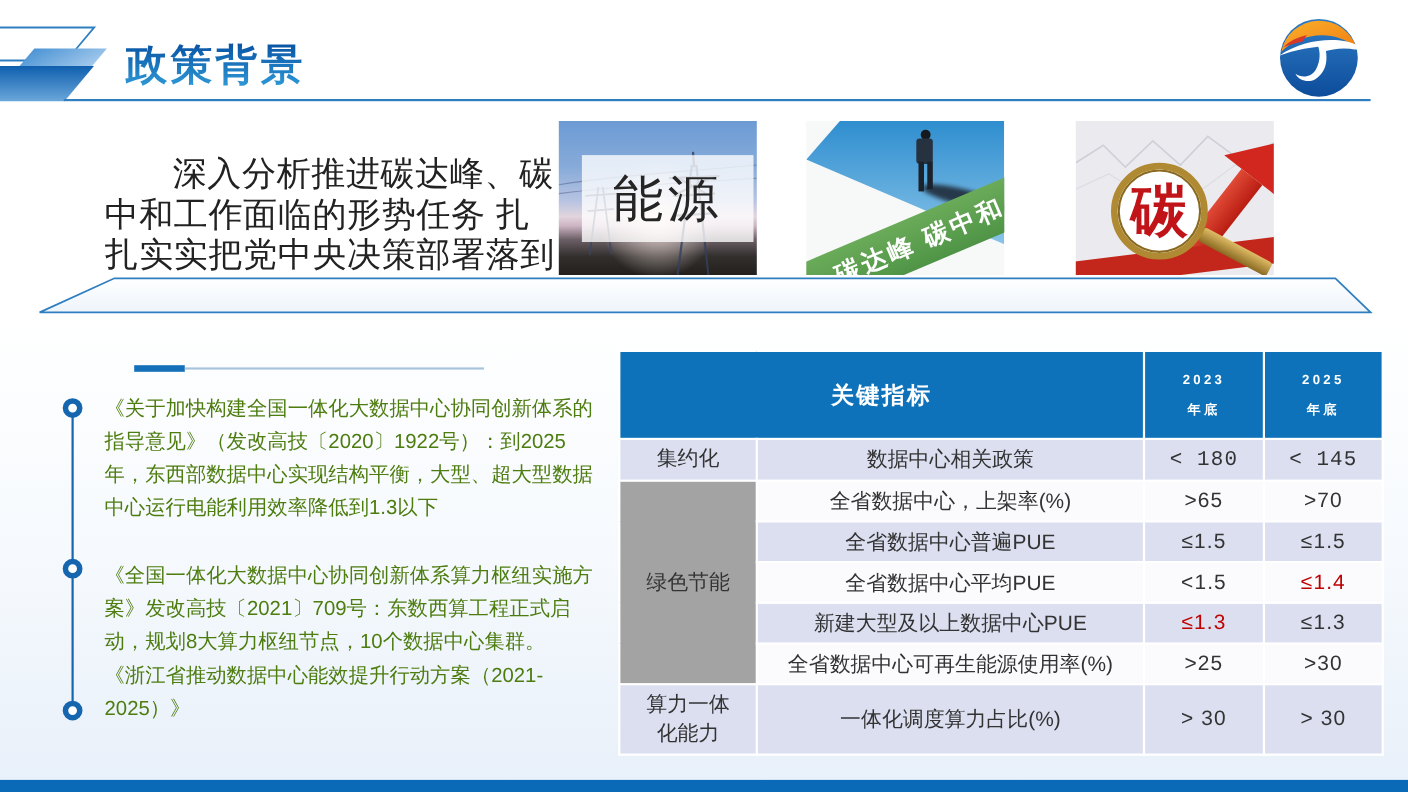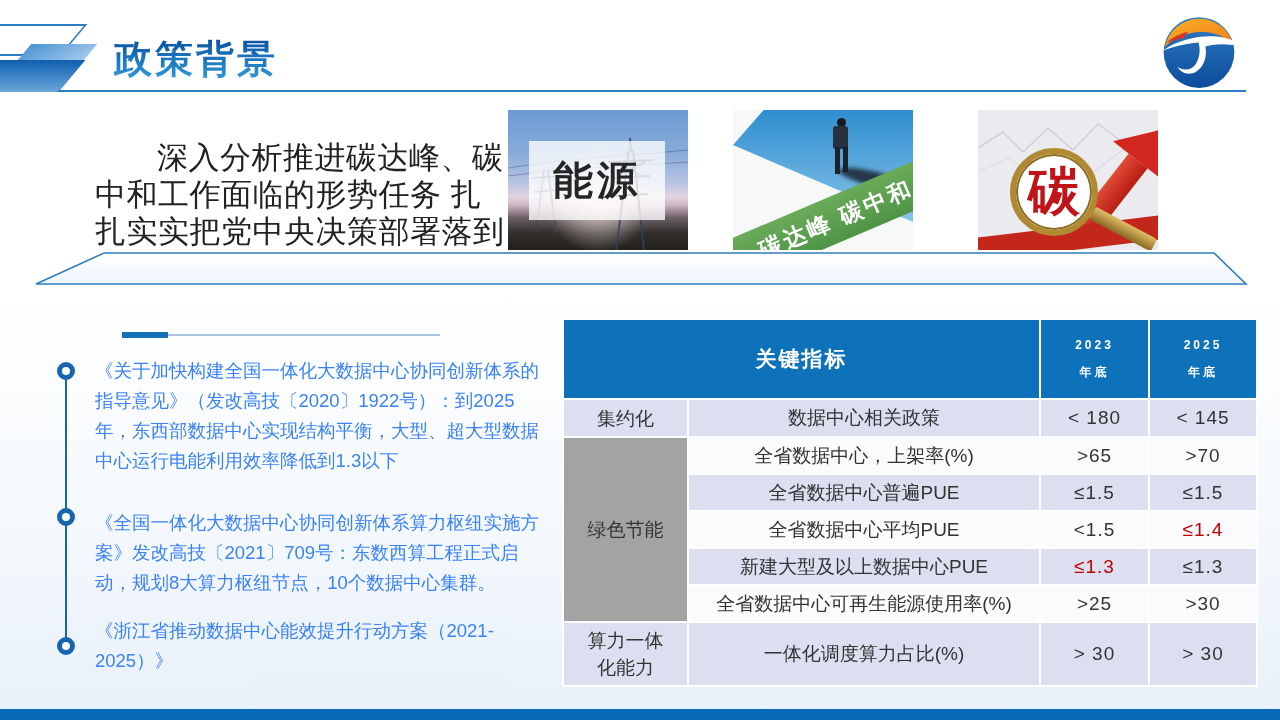--- a/index.html
+++ b/index.html
@@ -24,23 +24,23 @@
   
   .intro { position:absolute; left:95px; top:139px; width:412px; font-size:31px; line-height:37px;
     color:#222; text-indent:2em; letter-spacing:0.5px; }
 
   
   .photo { position:absolute; top:110px; width:180px; height:140px; overflow:hidden; }
   .photo-energy { left:508px;
     background:
       radial-gradient(circle at 50% 64%, rgba(255,238,230,.85) 0%, rgba(255,238,230,0) 42%),
       linear-gradient(180deg,#6c9bd4 0%,#87abd9 30%,#b7c3e2 52%,#e2d5de 62%,#cdb4c4 68%,#6b5f66 77%,#322f2d 88%,#221f1d 100%); }
-  .energy-label { position:absolute; left:21px; top:31px; width:136px; height:79px;
+  .energy-label { position:absolute; left:21px; top:31px; width:156px; height:79px;
     background:rgba(255,255,255,.78); display:flex; align-items:center; justify-content:center;
-    font-size:40px; font-weight:bold; color:#252525; letter-spacing:4px; }
+    font-size:46px; font-weight:normal; color:#252525; letter-spacing:4px; }
 
   .photo-peak { left:733px; background:#f7f8f8; }
   .p2-sky { position:absolute; inset:0; background:linear-gradient(180deg,#2f8ecf 0%,#8ec7ea 85%);
     clip-path:polygon(17% 0, 100% 0, 100% 80%, 0 25%); }
   .p2-banner { position:absolute; left:-16px; top:86px; width:238px; height:46px;
     background:linear-gradient(180deg,#6aab59,#4f9446); transform:rotate(-23deg);
     display:flex; align-items:center; justify-content:center;
     color:#fff; font-weight:bold; font-size:23px; letter-spacing:3px; }
   .p2-head { position:absolute; left:104px; top:8px; width:9px; height:9px; border-radius:50%; background:#15181c; }
   .p2-body { position:absolute; left:100px; top:16px; width:15px; height:23px; background:#26323f; border-radius:3px; }
@@ -68,36 +68,36 @@
 
   
   .policy-heading { position:absolute; left:137px; top:297px; width:320px; text-align:center;
     font-size:21px; font-weight:bold; color:#1470b8; letter-spacing:1px; }
   .policy-rule-thick { position:absolute; left:122px; top:332px; width:46px; height:6px; background:#1470b8; }
   .policy-rule-thin { position:absolute; left:168px; top:334px; width:272px; height:2px; background:#a9c4dd; }
   .tl-line { position:absolute; left:65px; top:371px; width:2px; height:276px; background:#1565af; }
   .tl-dot { position:absolute; left:57px; width:18px; height:18px; border:5px solid #1565af;
     border-radius:50%; background:#fff; }
   .tl-dot.d1 { top:362px; } .tl-dot.d2 { top:508px; } .tl-dot.d3 { top:637px; }
-  .policy-item { position:absolute; left:95px; width:444px; font-size:18.5px; line-height:30px; color:#3b82f6; }
-  .policy-item.i1 { top:356px; } .policy-item.i2 { top:508px; } .policy-item.i3 { top:616px; }
+  .policy-item { position:absolute; left:95px; width:444px; font-size:18.5px; line-height:30px; color:#4d7c0f; }
+  .policy-item.i1 { top:356px; } .policy-item.i2 { top:508px; } .policy-item.i3 { top:599px; }
 
   
   .kpi-table { position:absolute; left:562px; top:318px; }
   table { border-collapse:collapse; width:694px; table-layout:fixed; }
   th, td { border:2px solid #ffffff; text-align:center; vertical-align:middle; }
   thead th { background:#0d72b9; color:#fff; font-weight:bold; }
   th.h-indicator { font-size:21px; letter-spacing:2px; height:80px; }
   th.h-year { font-size:12px; letter-spacing:3px; line-height:27px; }
   td { font-size:19px; color:#333; }
   td.grp { background:#f3f4f9; padding:0 18px; line-height:27px; }
   tr.lav td { background:#dbdff0; }
   tr.lt td { background:#fbfbfd; }
   tr.lav td.grp-sticky, tr.lt td.grp-sticky { background:#a3a3a3; }
-  tr.r1 { height:38px; } tr.rm { height:37px; } tr.r7 { height:64px; }
+  tr.r1 { height:38px;font-family:Liberation Mono, monospace; } tr.rm { height:37px; } tr.r7 { height:64px; }
   tr.r7 td { background:#dbdff0; }
   td.val { letter-spacing:1px; }
   td.red { color:#c00000; }
 
   .bottom-bar { position:absolute; left:0; bottom:0; width:1280px; height:11px; background:#0a6ab7; }
 </style>
 </head>
 <body>
 
 <div class="stage">

